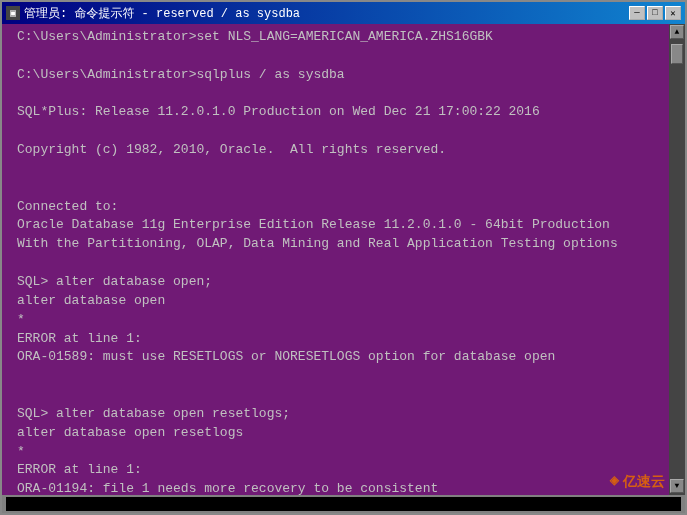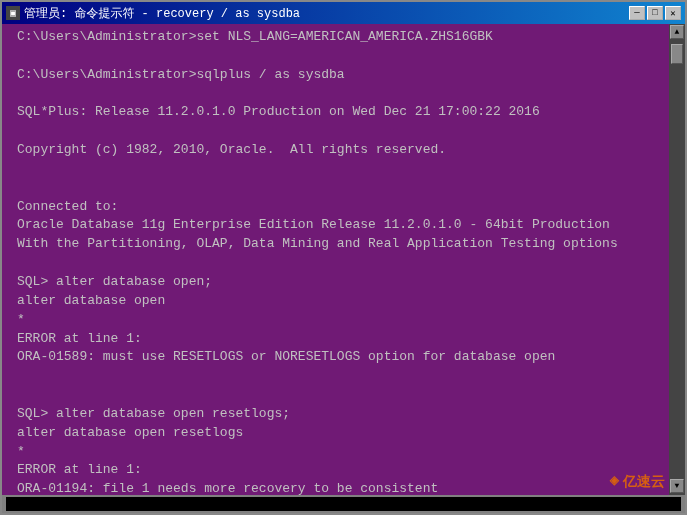--- a/index.html
+++ b/index.html
@@ -172,21 +172,21 @@
     }
   </style>
 </head>
 <body>
 
 <div class="window">
 
   <div class="title-bar">
     <div class="title-bar-left">
       <span class="title-bar-icon">▣</span>
-      <span>管理员: 命令提示符 - recovery  / as sysdba</span>
+      <span>管理员: 命令提示符 - reserved  / as sysdba</span>
     </div>
     <div class="title-bar-buttons">
       <div class="tb-btn">─</div>
       <div class="tb-btn">□</div>
       <div class="tb-btn">✕</div>
     </div>
   </div>
 
   <div class="terminal">
     <pre id="terminal-pre">C:\Users\Administrator&gt;set NLS_LANG=AMERICAN_AMERICA.ZHS16GBK

